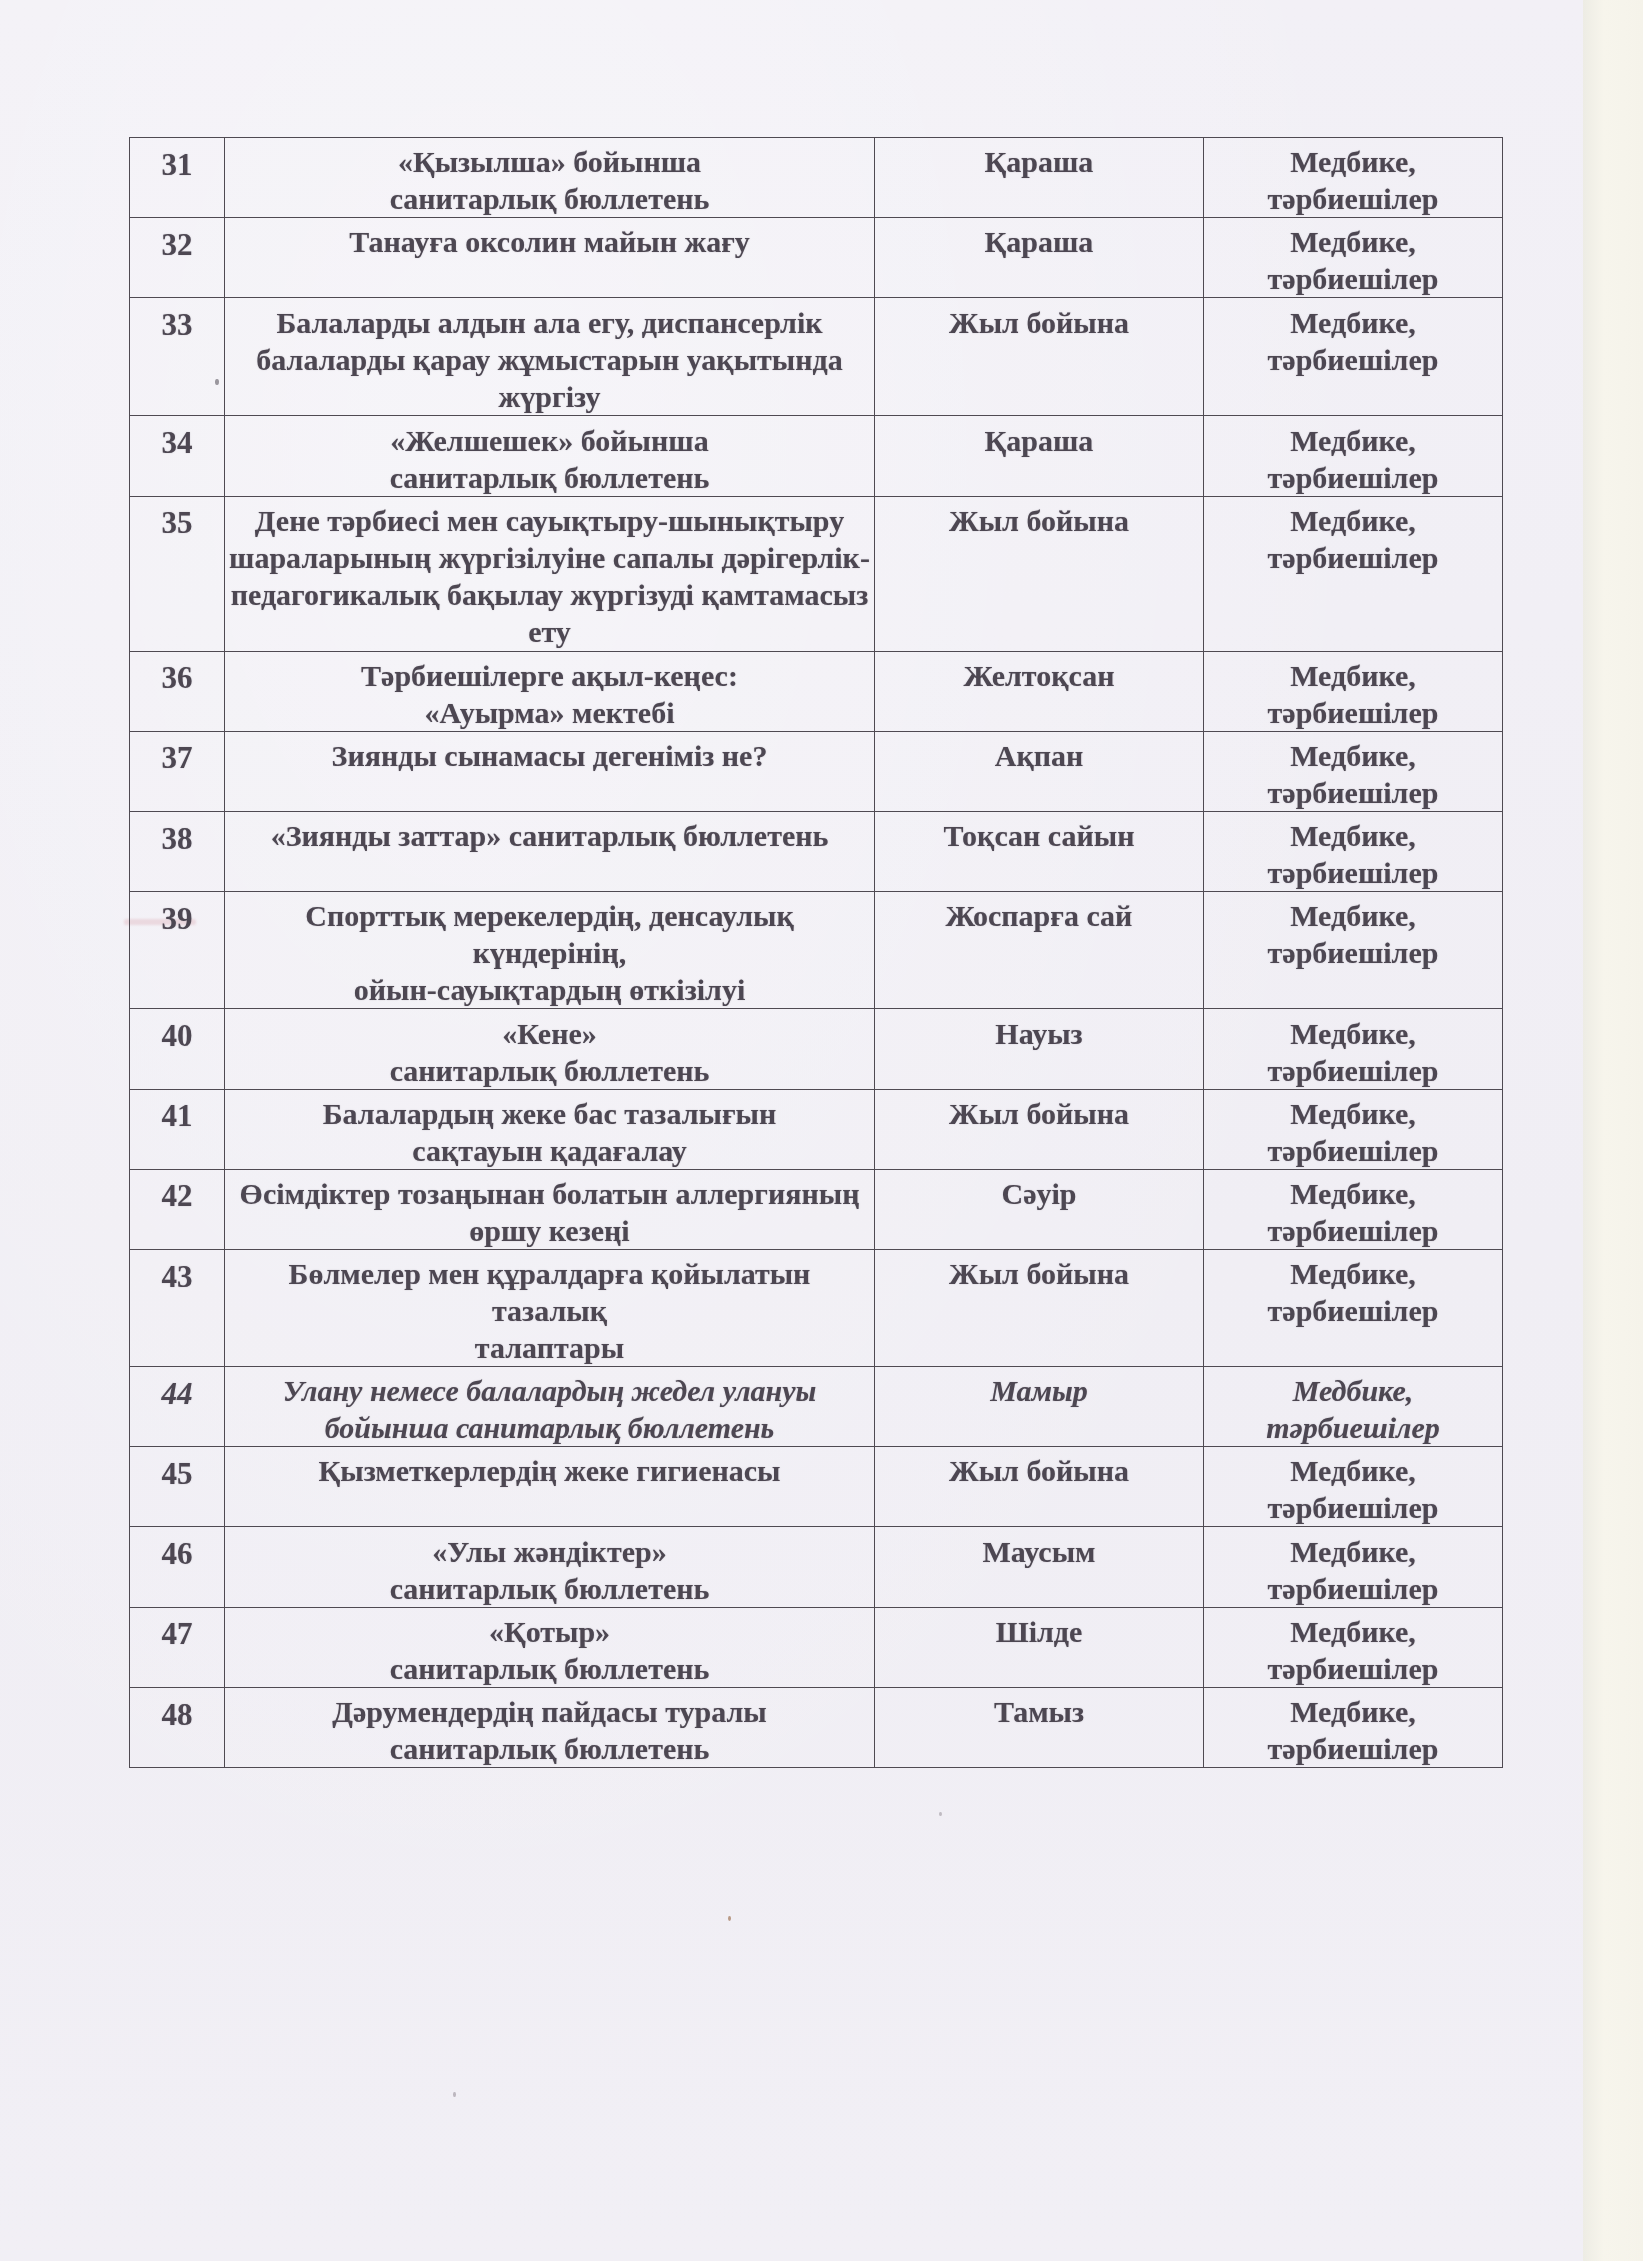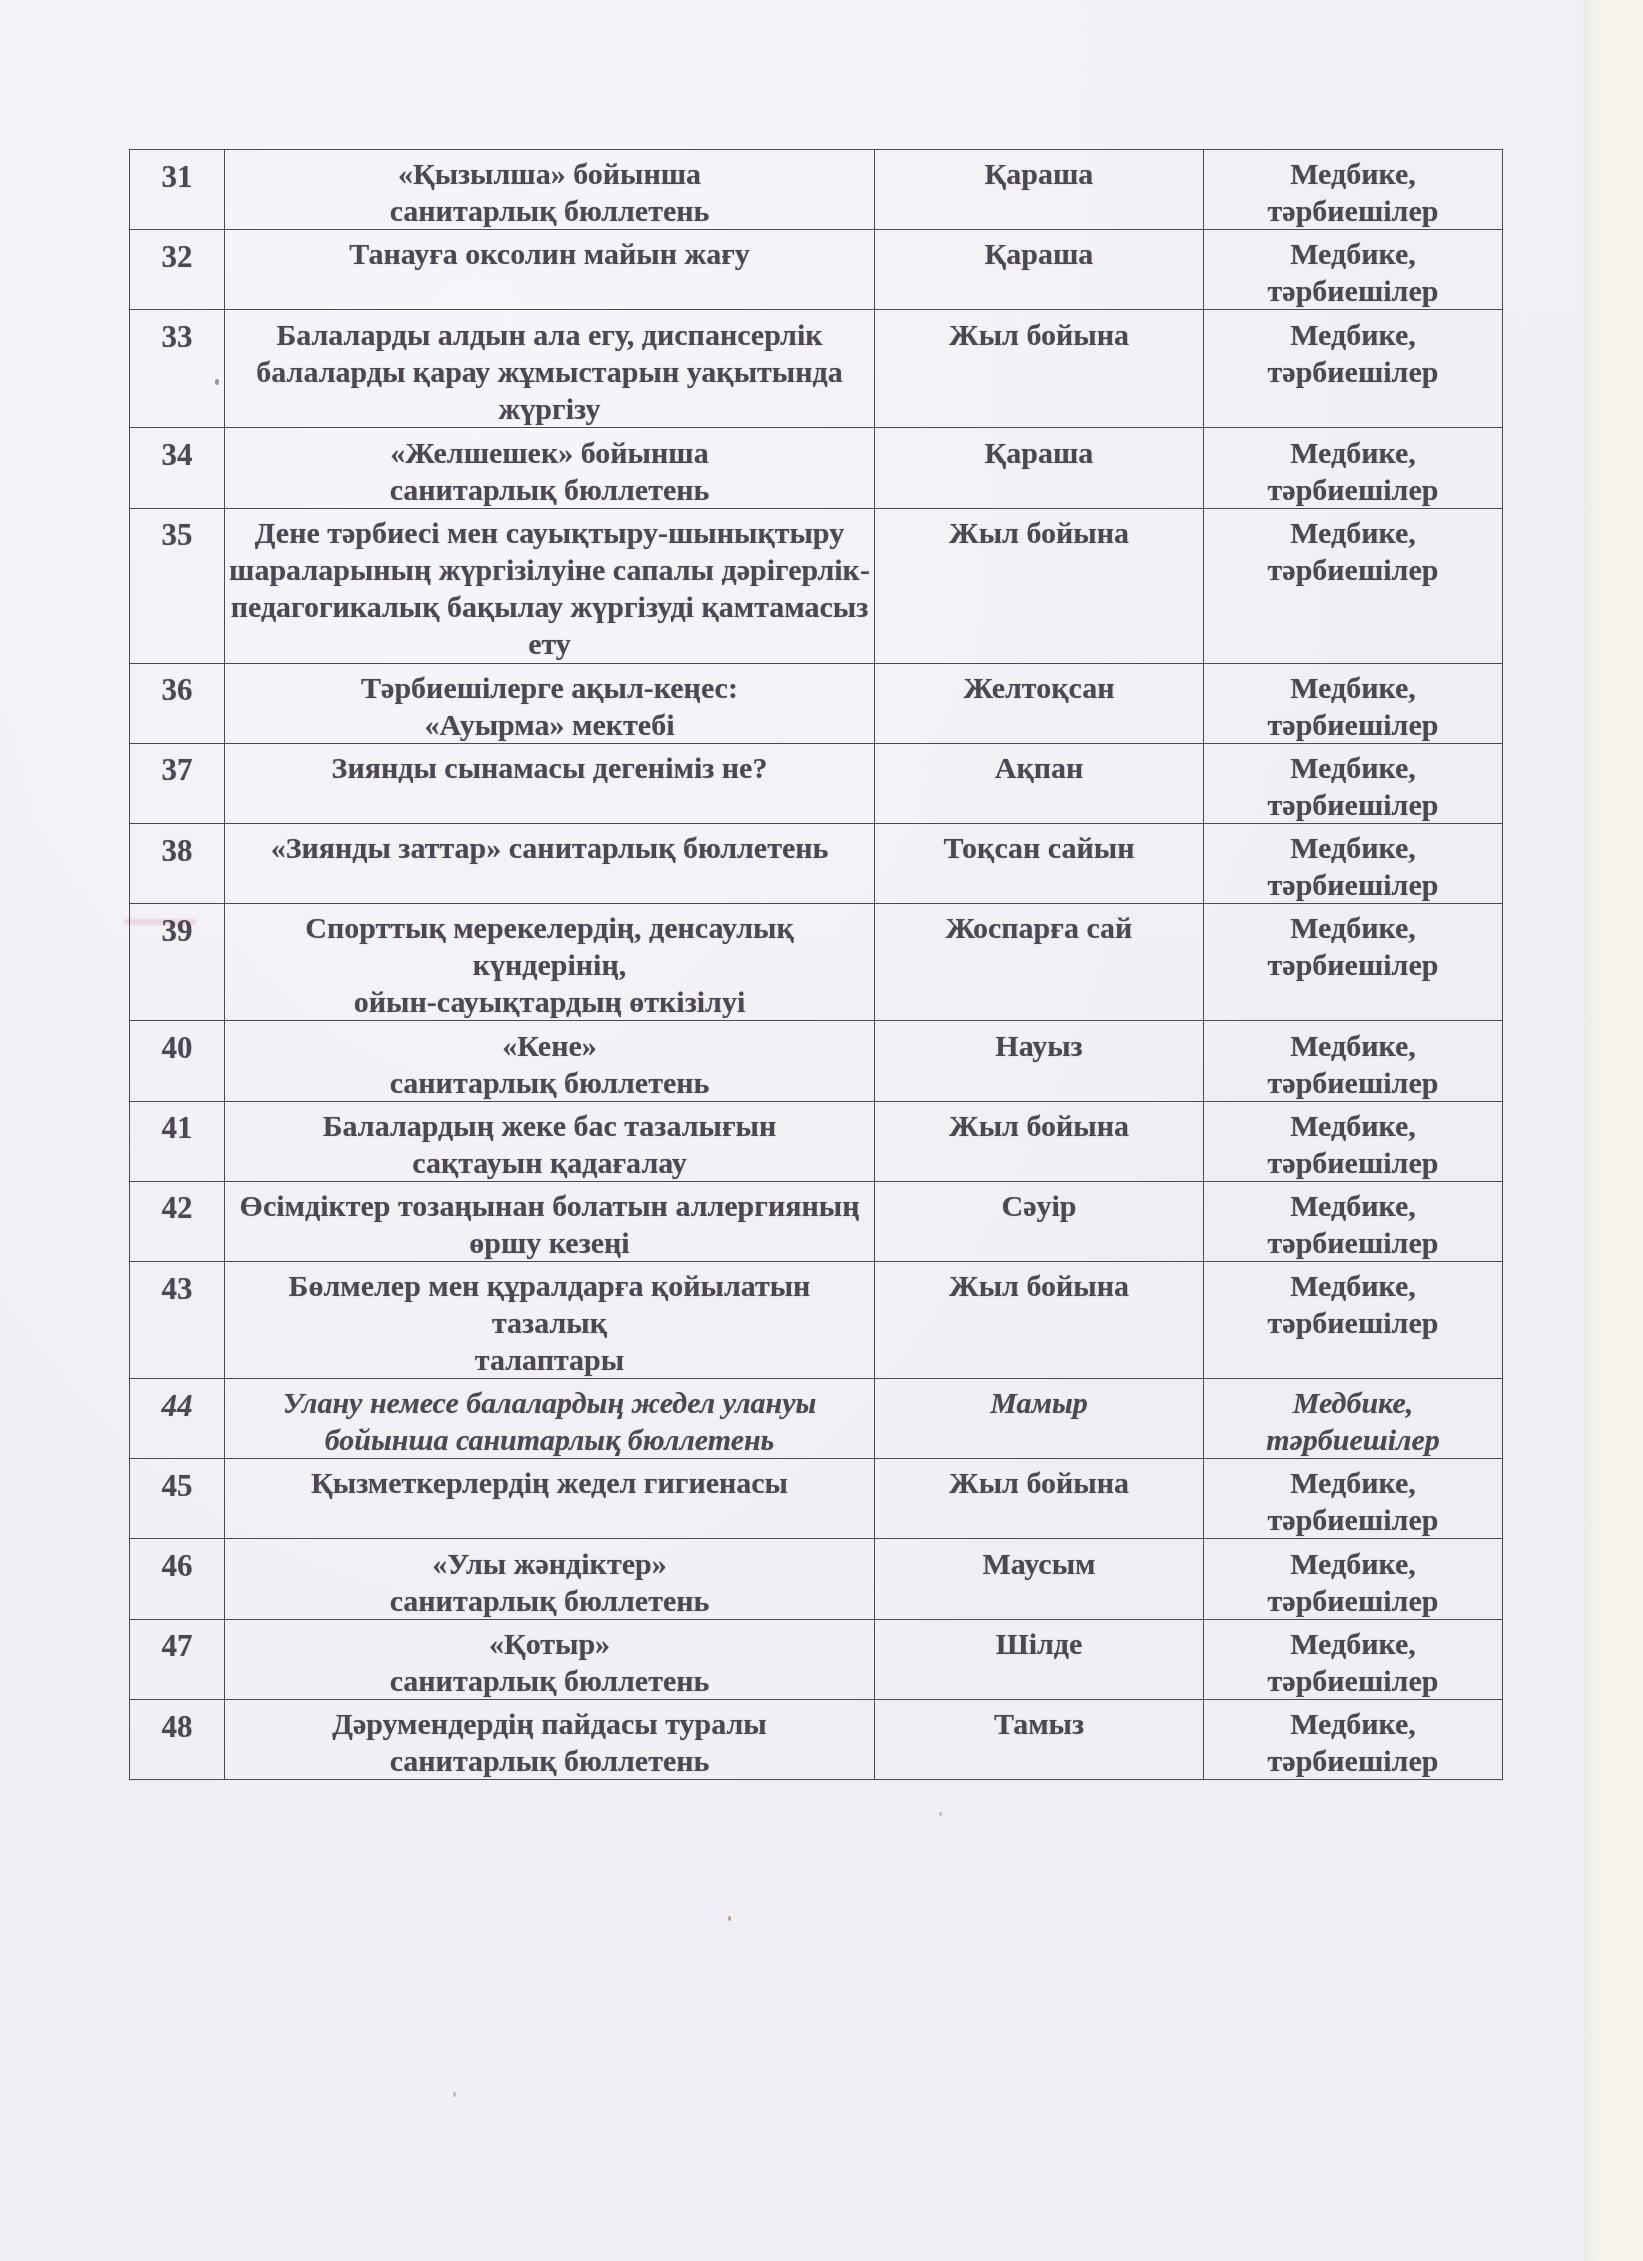--- a/index.html
+++ b/index.html
@@ -29,21 +29,21 @@
     position: absolute;
     top: 0;
     left: 1583px;
     width: 60px;
     height: 2261px;
     background: linear-gradient(90deg, #edece4 0%, #f7f5ec 35%, #f5f3ea 100%);
   }
   table.schedule {
     position: absolute;
     left: 129px;
-    top: 149px;
+    top: 137px;
     width: 1373px;
     border-collapse: collapse;
     table-layout: fixed;
   }
   table.schedule td {
     border: 1.9px solid #4f4a52;
     vertical-align: top;
     text-align: center;
     color: #4d4752;
     font-weight: bold;
@@ -205,21 +205,21 @@
       <tr style="height: 75px; font-style: italic;">
         <td class="num">44</td>
         <td class="activity">Улану немесе балалардың жедел улануы
 бойынша санитарлық бюллетень</td>
         <td class="period">Мамыр</td>
         <td class="resp">Медбике,
 тәрбиешілер</td>
       </tr>
       <tr style="height: 74px;">
         <td class="num">45</td>
-        <td class="activity">Қызметкерлердің жедел гигиенасы</td>
+        <td class="activity">Қызметкерлердің жеке гигиенасы</td>
         <td class="period">Жыл бойына</td>
         <td class="resp">Медбике,
 тәрбиешілер</td>
       </tr>
       <tr style="height: 75px;">
         <td class="num">46</td>
         <td class="activity">«Улы жәндіктер»
 санитарлық бюллетень</td>
         <td class="period">Маусым</td>
         <td class="resp">Медбике,

